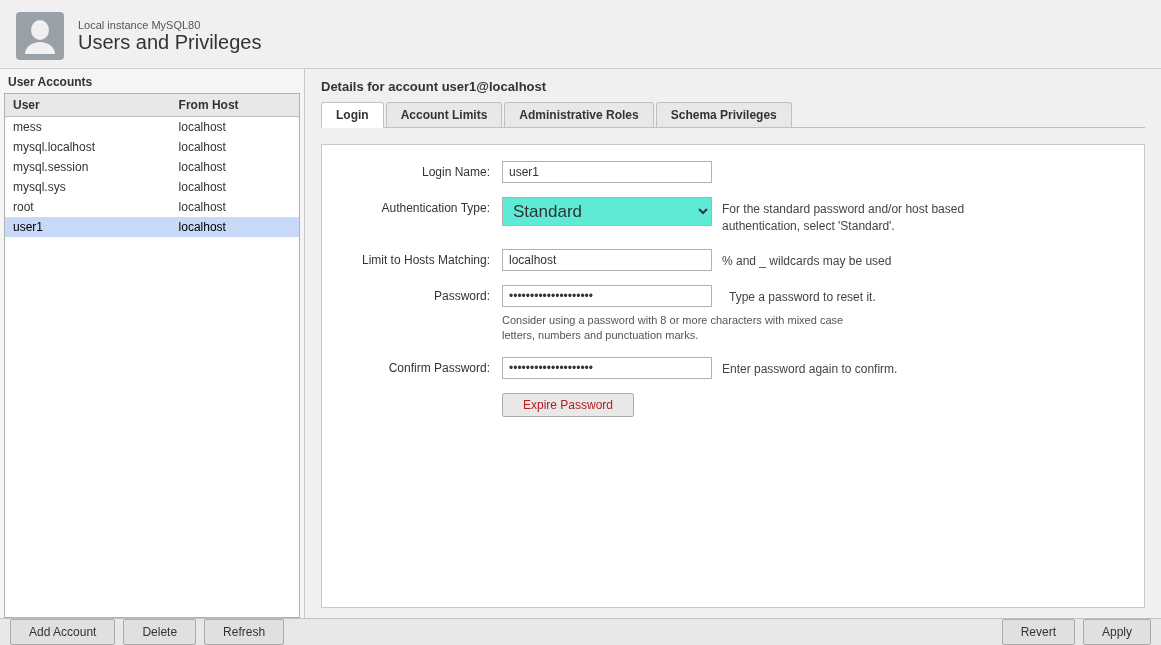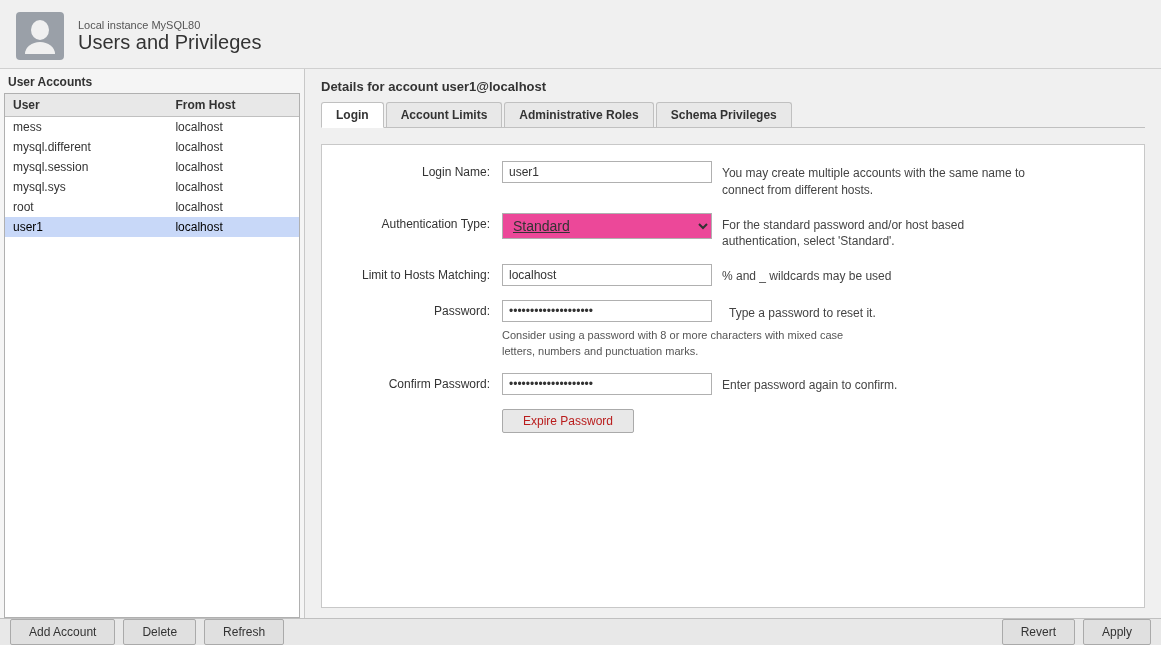--- a/index.html
+++ b/index.html
@@ -168,25 +168,24 @@
       padding: 3px 6px;
       border: 1px solid #b0b0b0;
       background: #fff;
       font-size: 12px;
       color: #333;
     }
     .form-select {
       width: 210px;
       padding: 3px 6px;
       border: 1px solid #b0b0b0;
-      background: #ec4899;
-      font-size: 14px;
+      background: #5eead4;
+      font-size: 17px;
       color: #333;
       appearance: auto;
-      text-decoration: underline;
     }
     .form-hint {
       font-size: 12px;
       color: #444;
       max-width: 320px;
       padding-top: 4px;
       line-height: 1.4;
     }
     .form-hint-small {
       font-size: 11px;
@@ -259,21 +258,21 @@
             <th>User</th>
             <th>From Host</th>
           </tr>
         </thead>
         <tbody id="user-rows">
             <tr>
               <td>mess</td>
               <td>localhost</td>
             </tr>
             <tr>
-              <td>mysql.different</td>
+              <td>mysql.localhost</td>
               <td>localhost</td>
             </tr>
             <tr>
               <td>mysql.session</td>
               <td>localhost</td>
             </tr>
             <tr>
               <td>mysql.sys</td>
               <td>localhost</td>
             </tr>
@@ -299,21 +298,20 @@
         <div class="tab">Administrative Roles</div>
         <div class="tab">Schema Privileges</div>
       </div>
 
     <div class="form-section">
 
       <div class="form-row">
         <div class="form-label">Login Name:</div>
         <div class="form-input-area">
           <input class="form-input" type="text" value="user1" style="">
-          <div class="form-hint">You may create multiple accounts with the same name to connect from different hosts.</div>
         </div>
       </div>
 
       <div class="form-row">
         <div class="form-label">Authentication Type:</div>
         <div class="form-input-area">
           <select class="form-select">
             <option>Standard</option>
           </select>
           <div class="form-hint">For the standard password and/or host based authentication, select 'Standard'.</div>

